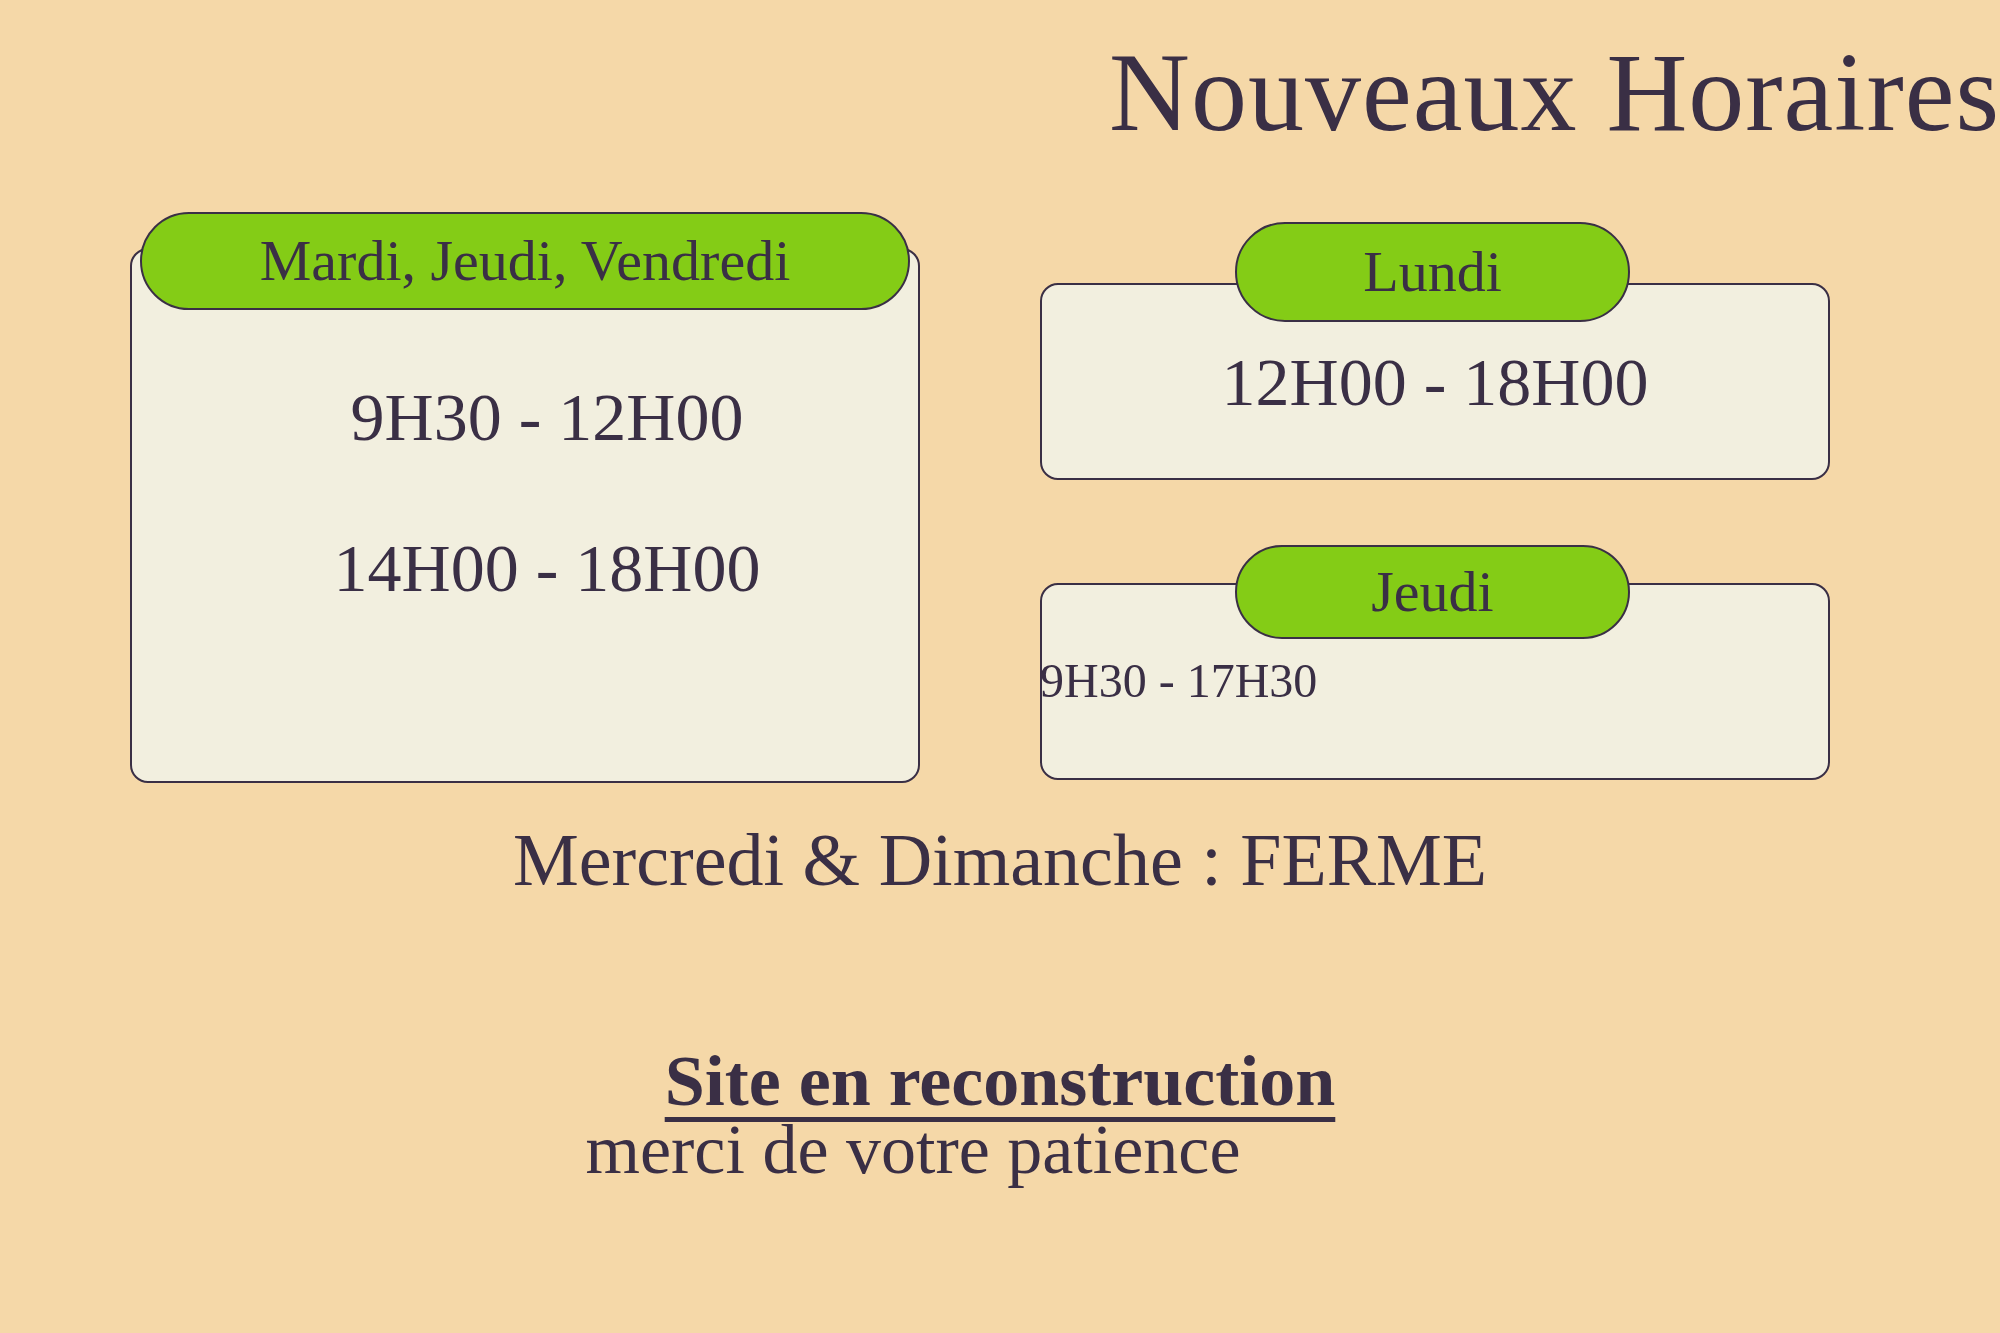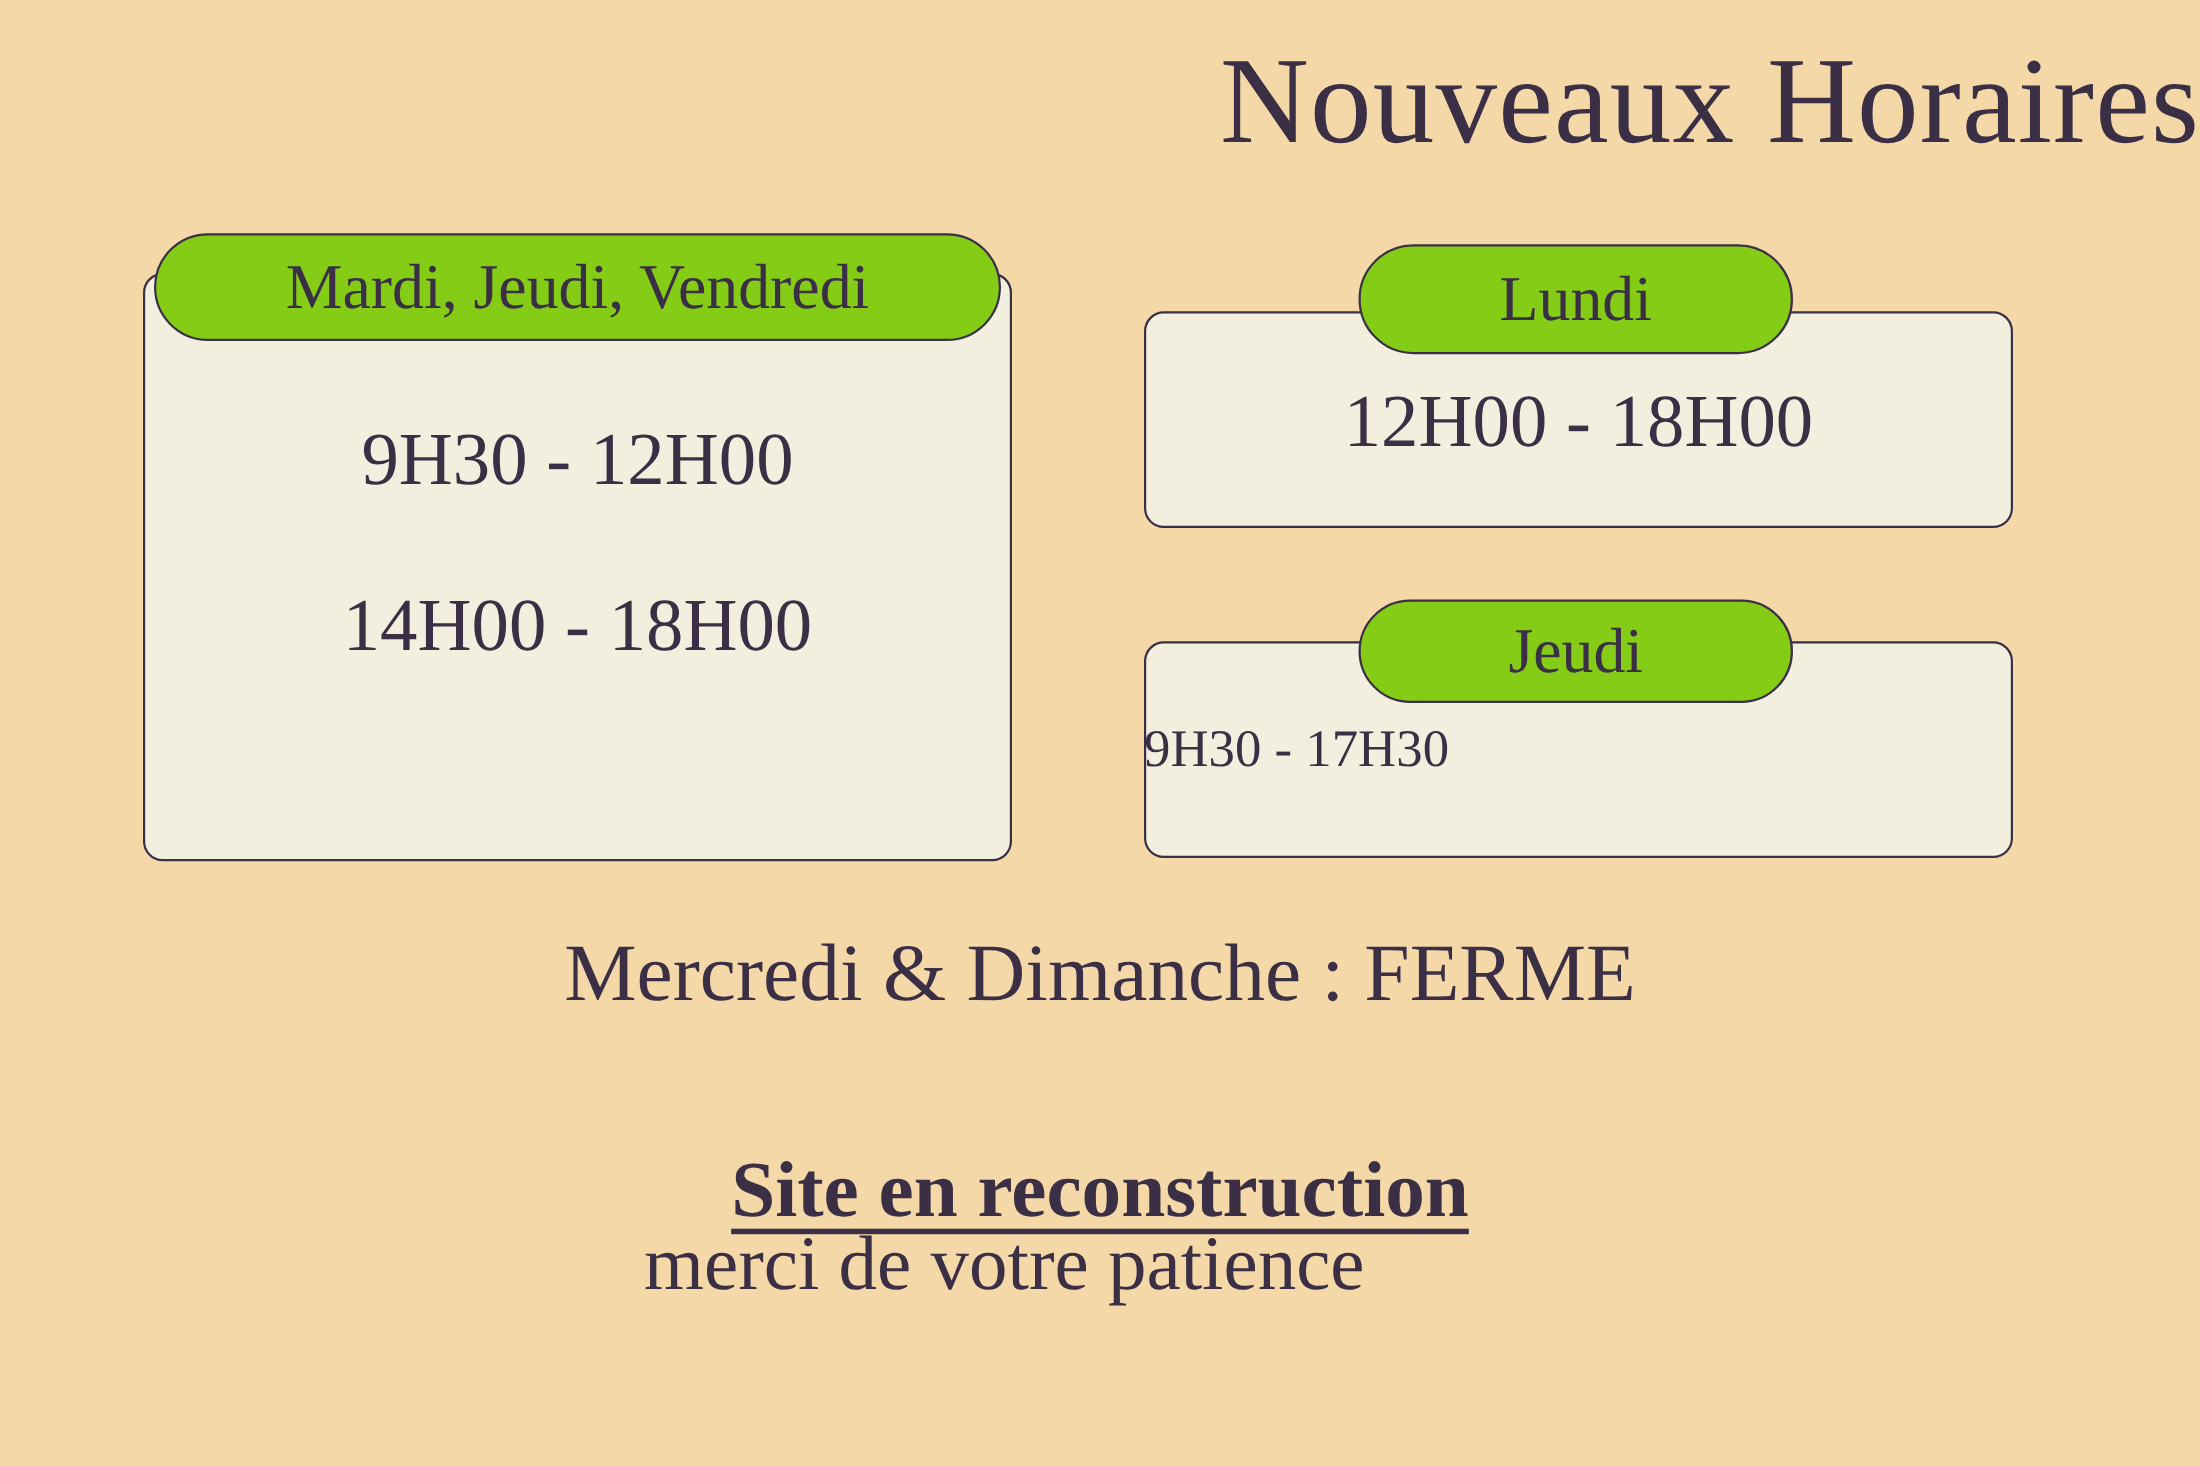--- a/index.html
+++ b/index.html
@@ -74,20 +74,21 @@
     width: 770px;
     height: 98px;
   }
 
   .left-times {
     position: absolute;
     left: 130px;
     top: 380px;
     width: 790px;
     text-align: center;
+    padding-left: 22px;
   }
   .left-times .line {
     font-size: 68px;
     line-height: 1.1;
     color: #3a2f45;
   }
   .left-times .gap {
     height: 76px;
   }
 
@@ -141,21 +142,20 @@
   
   .closed-line {
     position: absolute;
     left: 0;
     top: 820px;
     width: 2000px;
     text-align: center;
     font-size: 74px;
     line-height: 1.1;
     color: #3a2f45;
-    margin-top: 25px;
   }
 
   
   .notice-main {
     position: absolute;
     left: 0;
     top: 1000px;
     width: 2000px;
     text-align: center;
     font-size: 72px;

